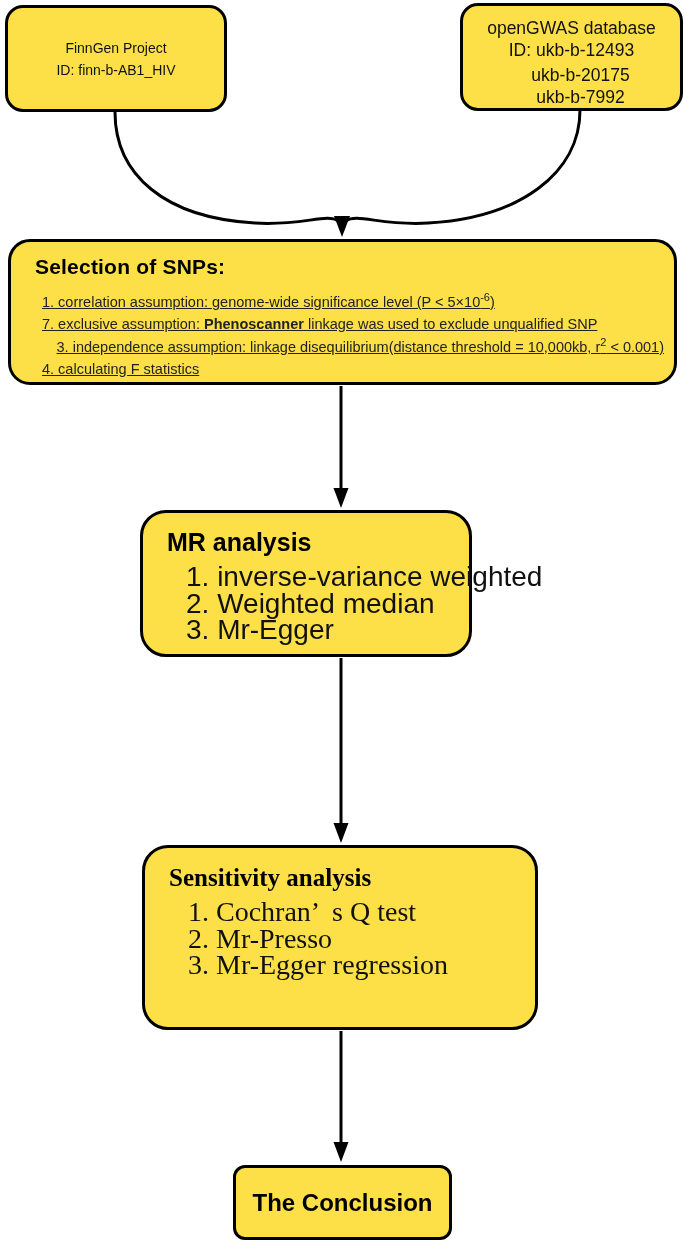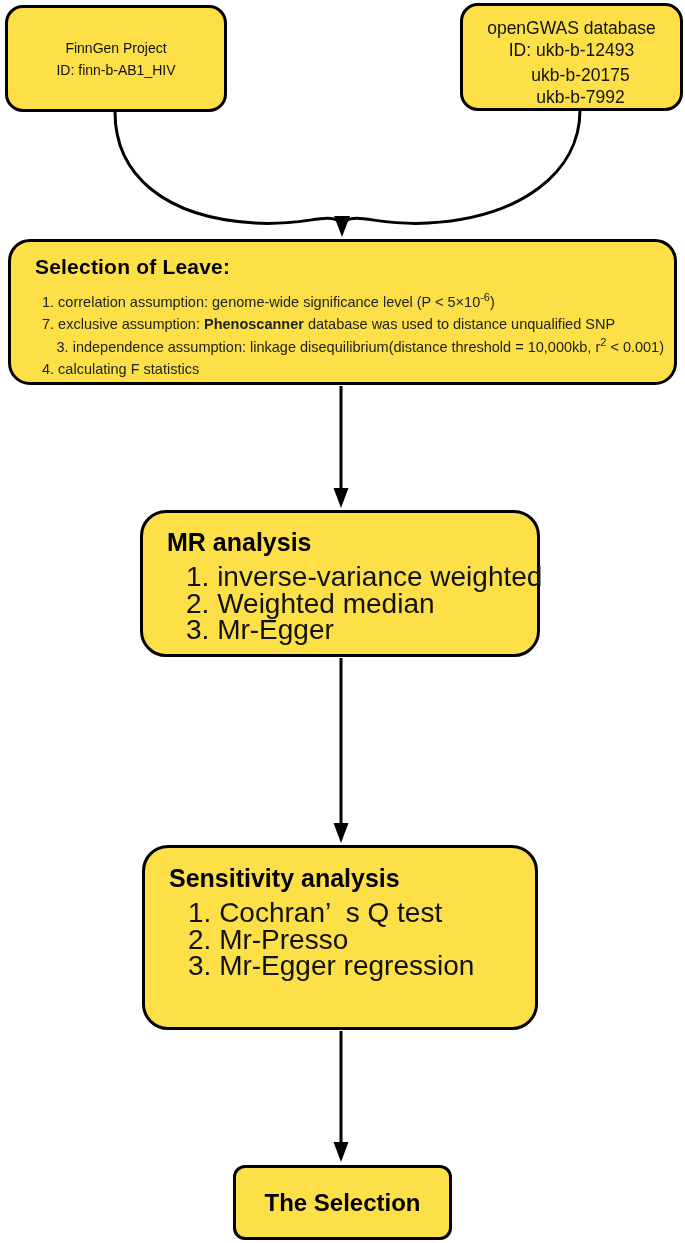--- a/index.html
+++ b/index.html
@@ -44,34 +44,36 @@
     border-radius: 22px;
     padding: 13px 10px 0 24px;
   }
   .snps-title {
     font-size: 21px; font-weight: bold; color: #000000;
     margin: 0 0 13px 0; letter-spacing: 0.2px;
   }
   .snp-item {
     font-size: 14.5px; line-height: 21.5px; color: #222222;
     padding-left: 7px;
+    text-decoration: underline;
   }
   .snp-item.gap { margin-top: 2px; text-align: right; }
   .snp-item sup { font-size: 11px; line-height: 0; }
   .snp-item b { font-weight: bold; }
   
   .node-mr {
-    left: 140px; top: 510px; width: 400px; height: 147px;
+    left: 140px; top: 510px; width: 332px; height: 147px;
     border-radius: 26px;
     padding: 15px 0 0 24px;
   }
   .node-sens {
     left: 142px; top: 845px; width: 396px; height: 185px;
     border-radius: 26px;
     padding: 16px 0 0 24px;
+    font-family: Liberation Serif, serif;
   }
   .block-title {
     font-size: 25px; font-weight: bold; color: #000000;
     margin: 0 0 7px 0;
   }
   .block-items div {
     font-size: 28px; line-height: 26.5px; color: #111111;
     padding-left: 19px;
     white-space: pre;
   }
@@ -110,23 +112,23 @@
   </div>
 
   <div class="node node-opengwas">
     <div>openGWAS database</div>
     <div>ID: ukb-b-12493</div>
     <div class="shift gap">ukb-b-20175</div>
     <div class="shift">ukb-b-7992</div>
   </div>
 
   <div class="node node-snps">
-    <div class="snps-title">Selection of Leave:</div>
+    <div class="snps-title">Selection of SNPs:</div>
     <div class="snp-item"><span>1. correlation assumption: genome-wide significance level (P &lt; 5×10</span><b></b><sup>-6</sup><span>)</span></div>
-    <div class="snp-item"><span>7. exclusive assumption: </span><b>Phenoscanner</b><sup></sup><span> database was used to distance unqualified SNP</span></div>
+    <div class="snp-item"><span>7. exclusive assumption: </span><b>Phenoscanner</b><sup></sup><span> linkage was used to exclude unqualified SNP</span></div>
     <div class="snp-item gap"><span>3. independence assumption: linkage disequilibrium(distance threshold = 10,000kb, r</span><b></b><sup>2</sup><span> &lt; 0.001)</span></div>
     <div class="snp-item"><span>4. calculating F statistics</span><b></b><sup></sup><span></span></div>
   </div>
 
   <div class="node node-mr">
     <div class="block-title">MR analysis</div>
     <div class="block-items">
       <div>1. inverse-variance weighted</div>
       <div>2. Weighted median</div>
       <div>3. Mr-Egger</div>
@@ -136,16 +138,16 @@
   <div class="node node-sens">
     <div class="block-title">Sensitivity analysis</div>
     <div class="block-items">
       <div>1. Cochran’  s Q test</div>
       <div>2. Mr-Presso</div>
       <div>3. Mr-Egger regression</div>
     </div>
   </div>
 
   <div class="node node-conclusion">
-    <div>The Selection</div>
+    <div>The Conclusion</div>
   </div>
 
 </div>
 
 </body></html>

